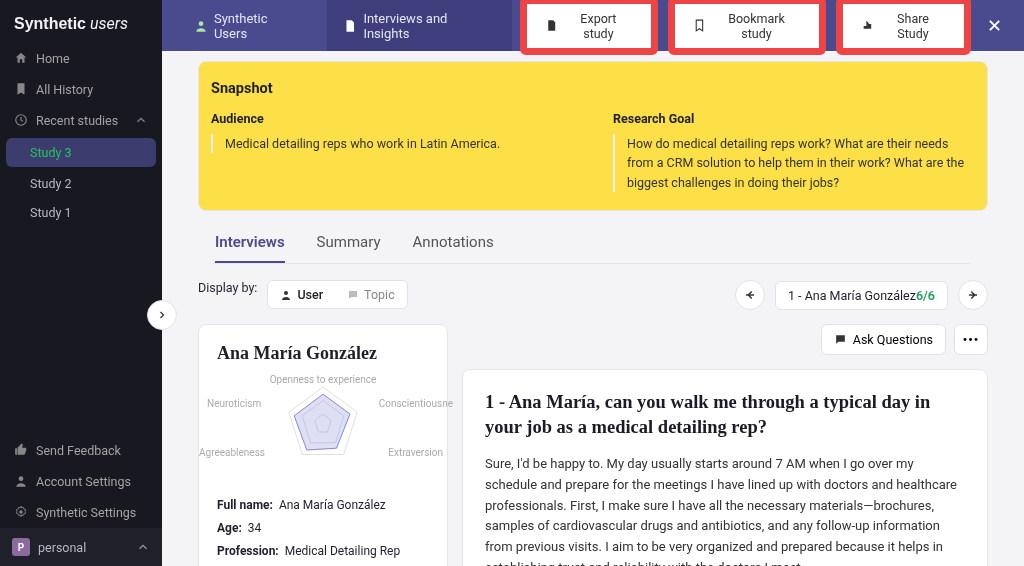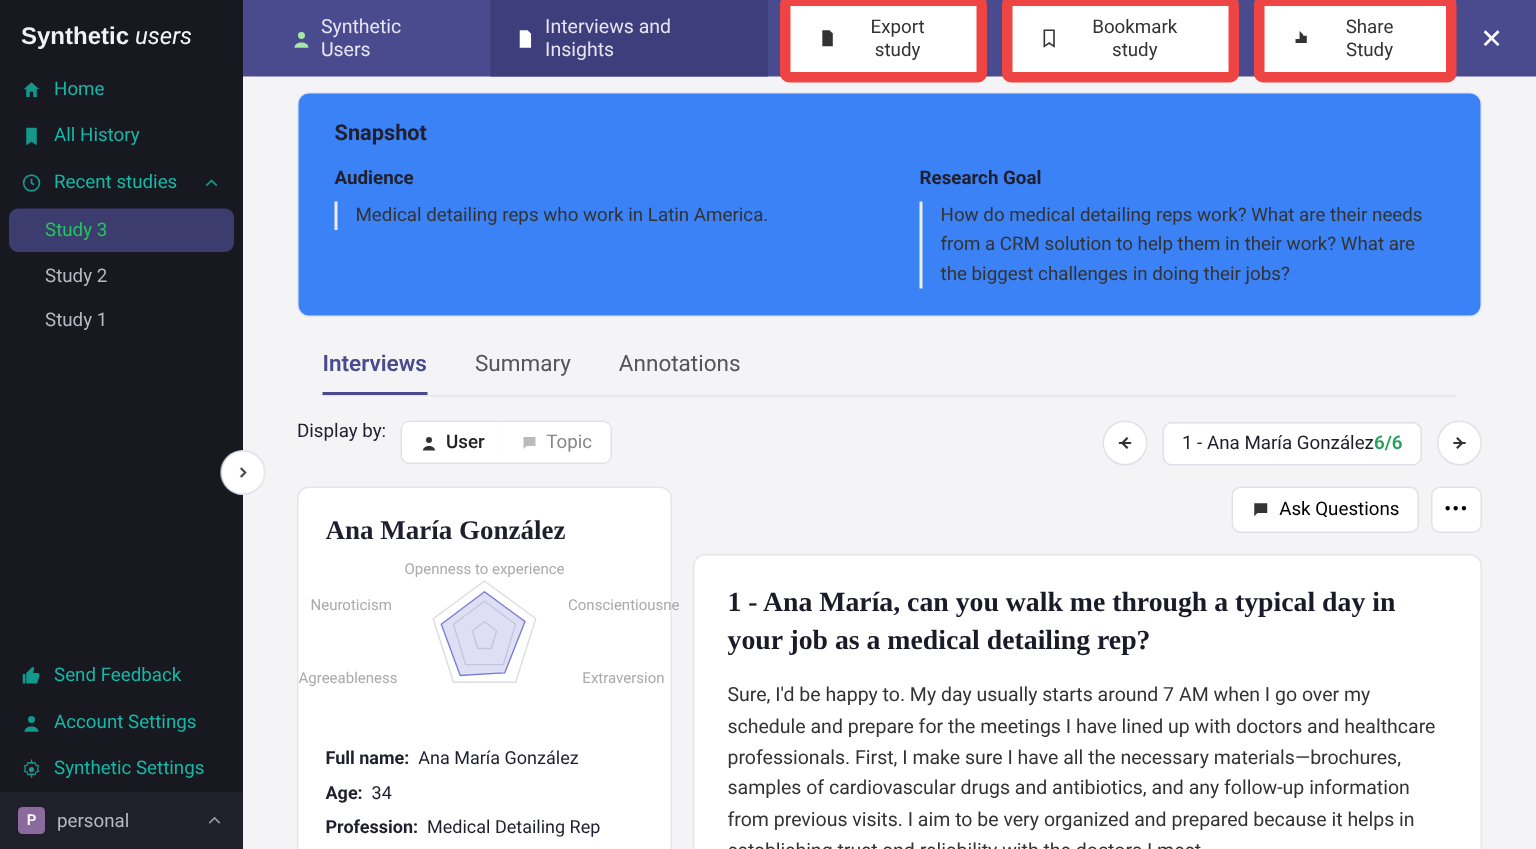--- a/index.html
+++ b/index.html
@@ -1,37 +1,37 @@
 <!DOCTYPE html>
 <html><head>
 <meta charset="utf-8">
 <style>
 *{margin:0;padding:0;box-sizing:border-box;font-family:-apple-system,BlinkMacSystemFont,"Segoe UI",Roboto,sans-serif}
 body{background:#f4f4f6;width:1024px;height:566px;overflow:hidden;color:#1f1f2e}
 .app{display:flex;height:100%}
 .sidebar{width:162px;background:#181820;color:#b8b8c4;display:flex;flex-direction:column;font-size:12.5px;position:relative}
 .brand{padding:14px 14px 10px;font-family:Georgia,serif;font-style:italic;color:#f0f0f5;font-size:16px}
 .brand b{font-style:normal;font-weight:600;font-family:-apple-system,sans-serif}
-.sb-item{display:flex;align-items:flex-end;gap:8px;padding:8px 14px;cursor:pointer;color:#14b8a6}
+.sb-item{display:flex;align-items:flex-start;gap:8px;padding:8px 14px;cursor:pointer;color:#a3a3a3}
 .sb-sub{padding:7px 14px 7px 30px;cursor:pointer;color:#b8b8c4}
 .sb-sub.active{background:#3c3c6e;color:#22c55e;border-radius:6px;margin:2px 6px;padding:7px 24px}
 .sb-bottom{position:absolute;bottom:0;left:0;right:0}
 .sb-ws{display:flex;align-items:center;gap:8px;padding:10px 12px;background:#20202a;cursor:pointer}
 .sb-ws .badge{width:18px;height:18px;border-radius:3px;background:#8b6b9e;color:#fff;display:flex;align-items:center;justify-content:center;font-size:10px;font-weight:600}
 .ic{width:14px;height:14px;flex:none;opacity:.8}
 .chev{margin-left:auto}
 .main{flex:1;display:flex;flex-direction:column;overflow:hidden}
 .topbar{background:#4a4a8f;height:51px;display:flex;align-items:center;padding:0 16px;gap:8px}
 .ttab{display:flex;align-items:center;gap:6px;color:#e5e5f2;font-size:13px;padding:0 16px;height:100%;cursor:pointer}
 .ttab.sel{background:#3e3e7c}
 .top-actions{margin-left:auto;display:flex;align-items:center;gap:10px}
 .btn-w{background:#ffffff;border:7px solid #ef4444;border-radius:6px;padding:7px 18px;font-size:12.5px;display:flex;align-items:center;gap:6px;cursor:pointer;color:#333}
 .btn-x{color:#fff;font-size:18px;padding:0 6px;cursor:pointer}
 .content{flex:1;overflow-y:auto;padding:10px 36px 0}
-.card{background:#3b82f6;border:1px solid #e5e5eb;border-radius:8px;padding:18px 24px}
+.card{background:#fde047;border:1px solid #e5e5eb;border-radius:8px;padding:18px 12px}
 .snap-title{font-size:14.5px;font-weight:700;margin-bottom:14px}
 .snap-cols{display:flex;gap:40px}
 .snap-col{flex:1}
 .snap-col h4{font-size:12.5px;font-weight:700;margin-bottom:8px}
 .snap-col .txt{border-left:2px solid #eee;padding-left:12px;font-size:12.5px;line-height:1.55;color:#333}
 .tabs{display:flex;gap:32px;margin:22px 17px 16px;border-bottom:1px solid #e5e5eb;font-size:15px}
 .tab{padding:0 0 10px;color:#555;cursor:pointer}
 .tab.sel{color:#4a4a8f;font-weight:600;border-bottom:2px solid #4a4a8f}
 .toolbar{display:flex;align-items:flex-start;gap:10px;margin-bottom:14px;font-size:12.5px}
 .seg{display:inline-flex;border:1px solid #e0e0e8;border-radius:6px;overflow:hidden}

